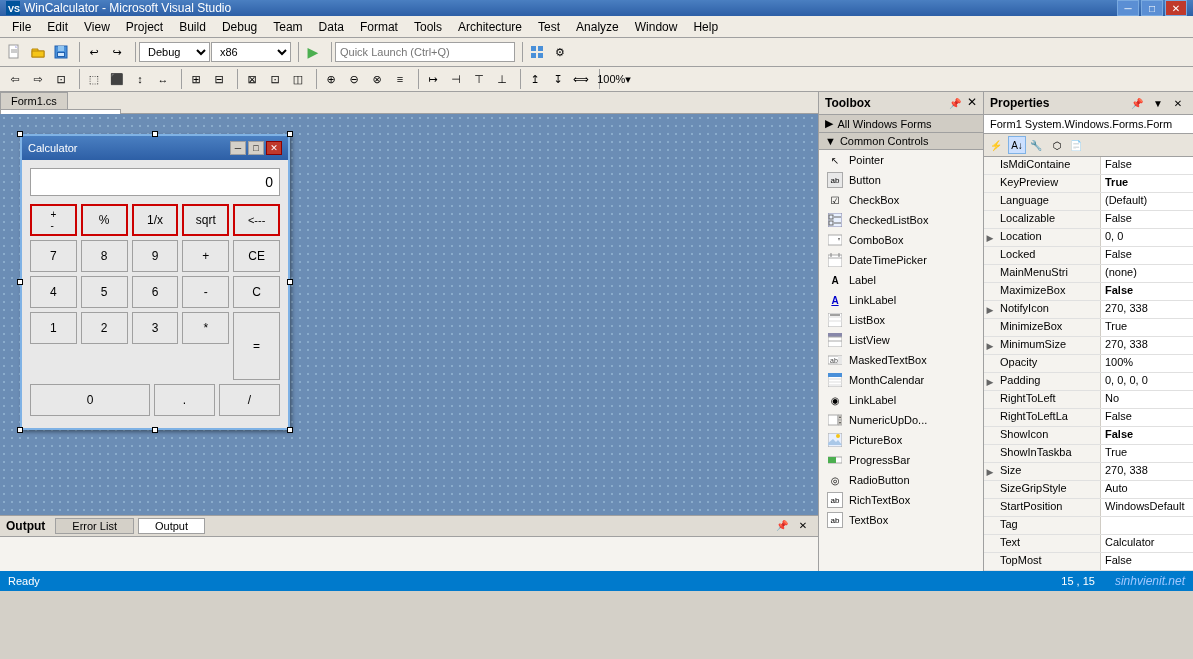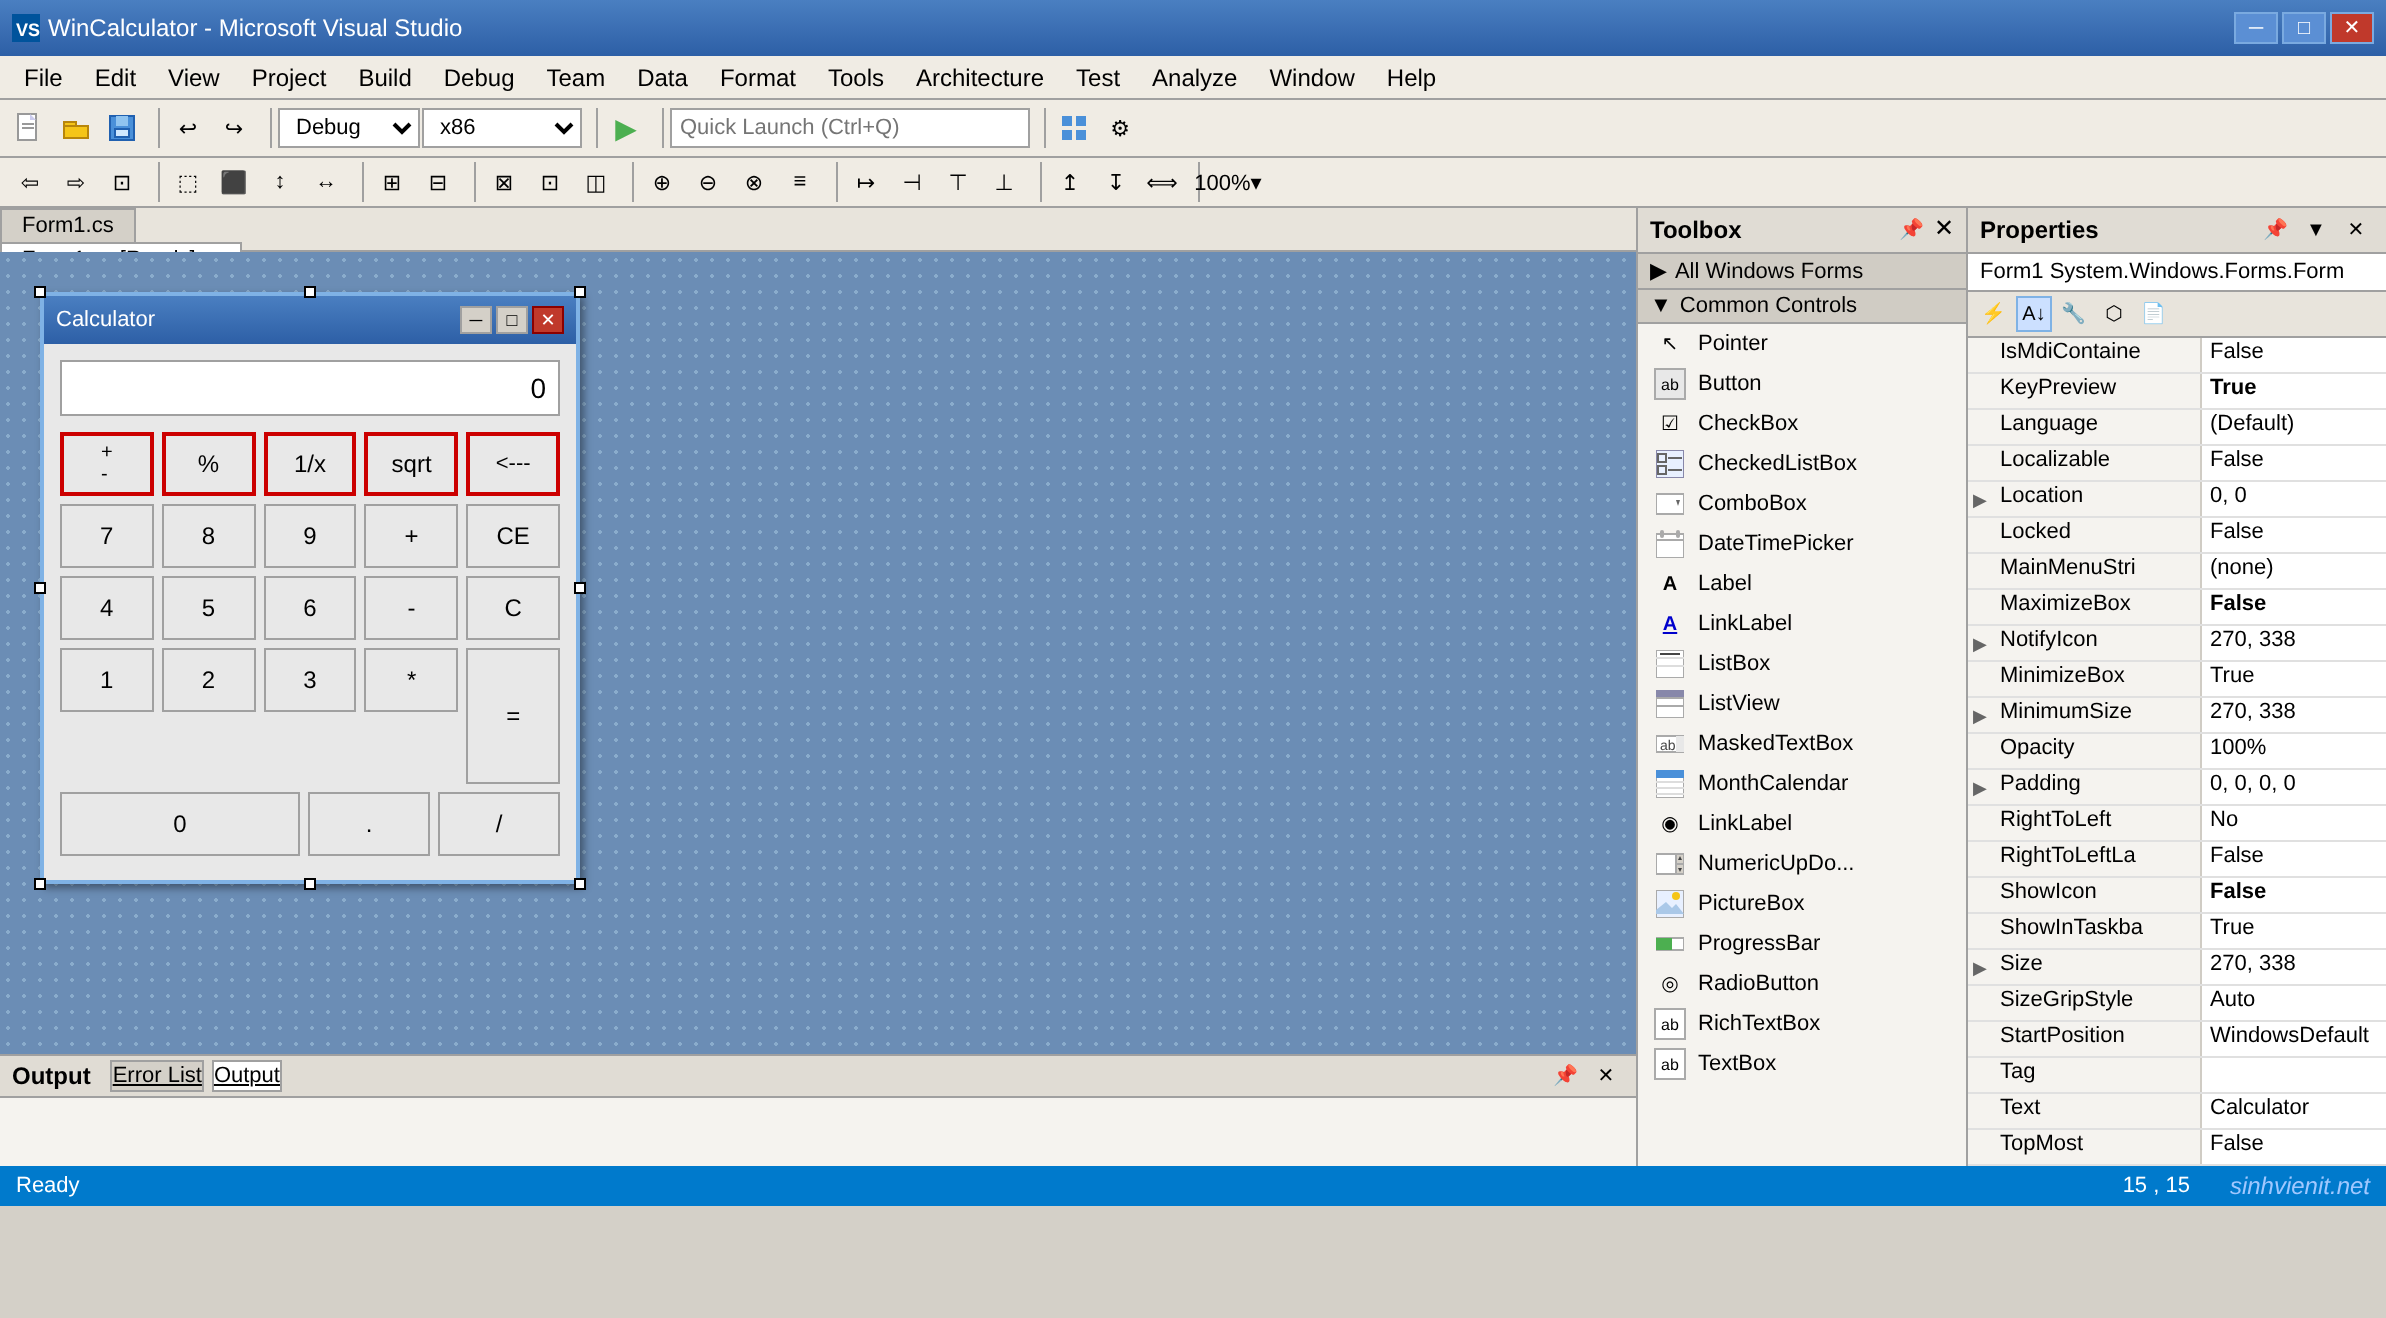--- a/index.html
+++ b/index.html
@@ -1,19 +1,19 @@
 <!DOCTYPE html>
 <html><head>
   <meta charset="utf-8">
   <style>
     * { margin: 0; padding: 0; box-sizing: border-box; }
     body { font-family: 'Segoe UI', Tahoma, sans-serif; font-size: 12px; background: #d4d0c8; overflow: hidden; width: 1193px; height: 659px; }
 
     
-    .title-bar { background: linear-gradient(to bottom, #4a7fc1, #2d5fa6); height: 28px; display: flex; align-items: center; justify-content: space-between; padding: 0 6px; color: white; font-size: 12px; }
+    .title-bar { background: linear-gradient(to bottom, #4a7fc1, #2d5fa6); height: 16px; display: flex; align-items: center; justify-content: space-between; padding: 0 6px; color: white; font-size: 12px; }
     .title-bar-left { display: flex; align-items: center; gap: 4px; }
     .title-bar-icon { width: 14px; height: 14px; background: #ff6600; border-radius: 2px; font-size: 9px; display: flex; align-items: center; justify-content: center; color: white; font-weight: bold; }
     .title-bar-controls { display: flex; gap: 2px; }
     .title-bar-btn { width: 22px; height: 16px; background: #5b8fd4; border: 1px solid #7aaae0; color: white; font-size: 10px; display: flex; align-items: center; justify-content: center; cursor: pointer; }
     .title-bar-btn.close { background: #c0392b; }
 
     
     .menu-bar { background: #f0ece4; height: 22px; display: flex; align-items: center; padding: 0 4px; border-bottom: 1px solid #a0a0a0; }
     .menu-item { padding: 2px 8px; font-size: 12px; color: #000; cursor: pointer; }
 
@@ -77,21 +77,21 @@
     .prop-row { display: flex; border-bottom: 1px solid #e0e0e0; min-height: 18px; }
     .prop-name { width: 105px; padding: 1px 4px; font-size: 11px; background: #f5f3ef; border-right: 1px solid #d0ccc4; flex-shrink: 0; overflow: hidden; text-overflow: ellipsis; white-space: nowrap; }
     .prop-value { flex: 1; padding: 1px 4px; font-size: 11px; background: white; overflow: hidden; text-overflow: ellipsis; white-space: nowrap; }
     .prop-value.bold { font-weight: bold; }
     .prop-expand { width: 12px; display: flex; align-items: center; justify-content: center; font-size: 9px; cursor: pointer; color: #666; flex-shrink: 0; }
 
     
     .output-panel { height: 65px; background: #f5f3ef; border-top: 1px solid #a0a0a0; display: flex; flex-direction: column; }
     .output-header { background: #e0dcd4; border-bottom: 1px solid #a0a0a0; padding: 2px 6px; display: flex; align-items: center; justify-content: space-between; }
     .output-title { font-size: 12px; font-weight: bold; }
-    .output-tab { padding: 1px 0; font-size: 11px; border: 1px solid #a0a0a0; background: #d4d0c8; cursor: pointer; text-decoration: underline; }
+    .output-tab { padding: 1px 16px; font-size: 11px; border: 1px solid #a0a0a0; background: #d4d0c8; cursor: pointer; }
     .output-tab.active { background: white; }
     .output-body { flex: 1; padding: 2px 6px; font-size: 11px; }
     .status-bar { height: 20px; background: #007acc; display: flex; align-items: center; padding: 0 8px; color: white; font-size: 11px; justify-content: space-between; }
     .status-right { display: flex; gap: 20px; align-items: center; }
     .watermark { color: #a0c8ff; font-size: 12px; font-style: italic; }
 
     .main-content { display: flex; flex: 1; }
     .left-panel { flex: 1; display: flex; flex-direction: column; }
 
     .grid-dots { background-image: radial-gradient(circle, #8aaccc 1px, transparent 1px); background-size: 8px 8px; }

